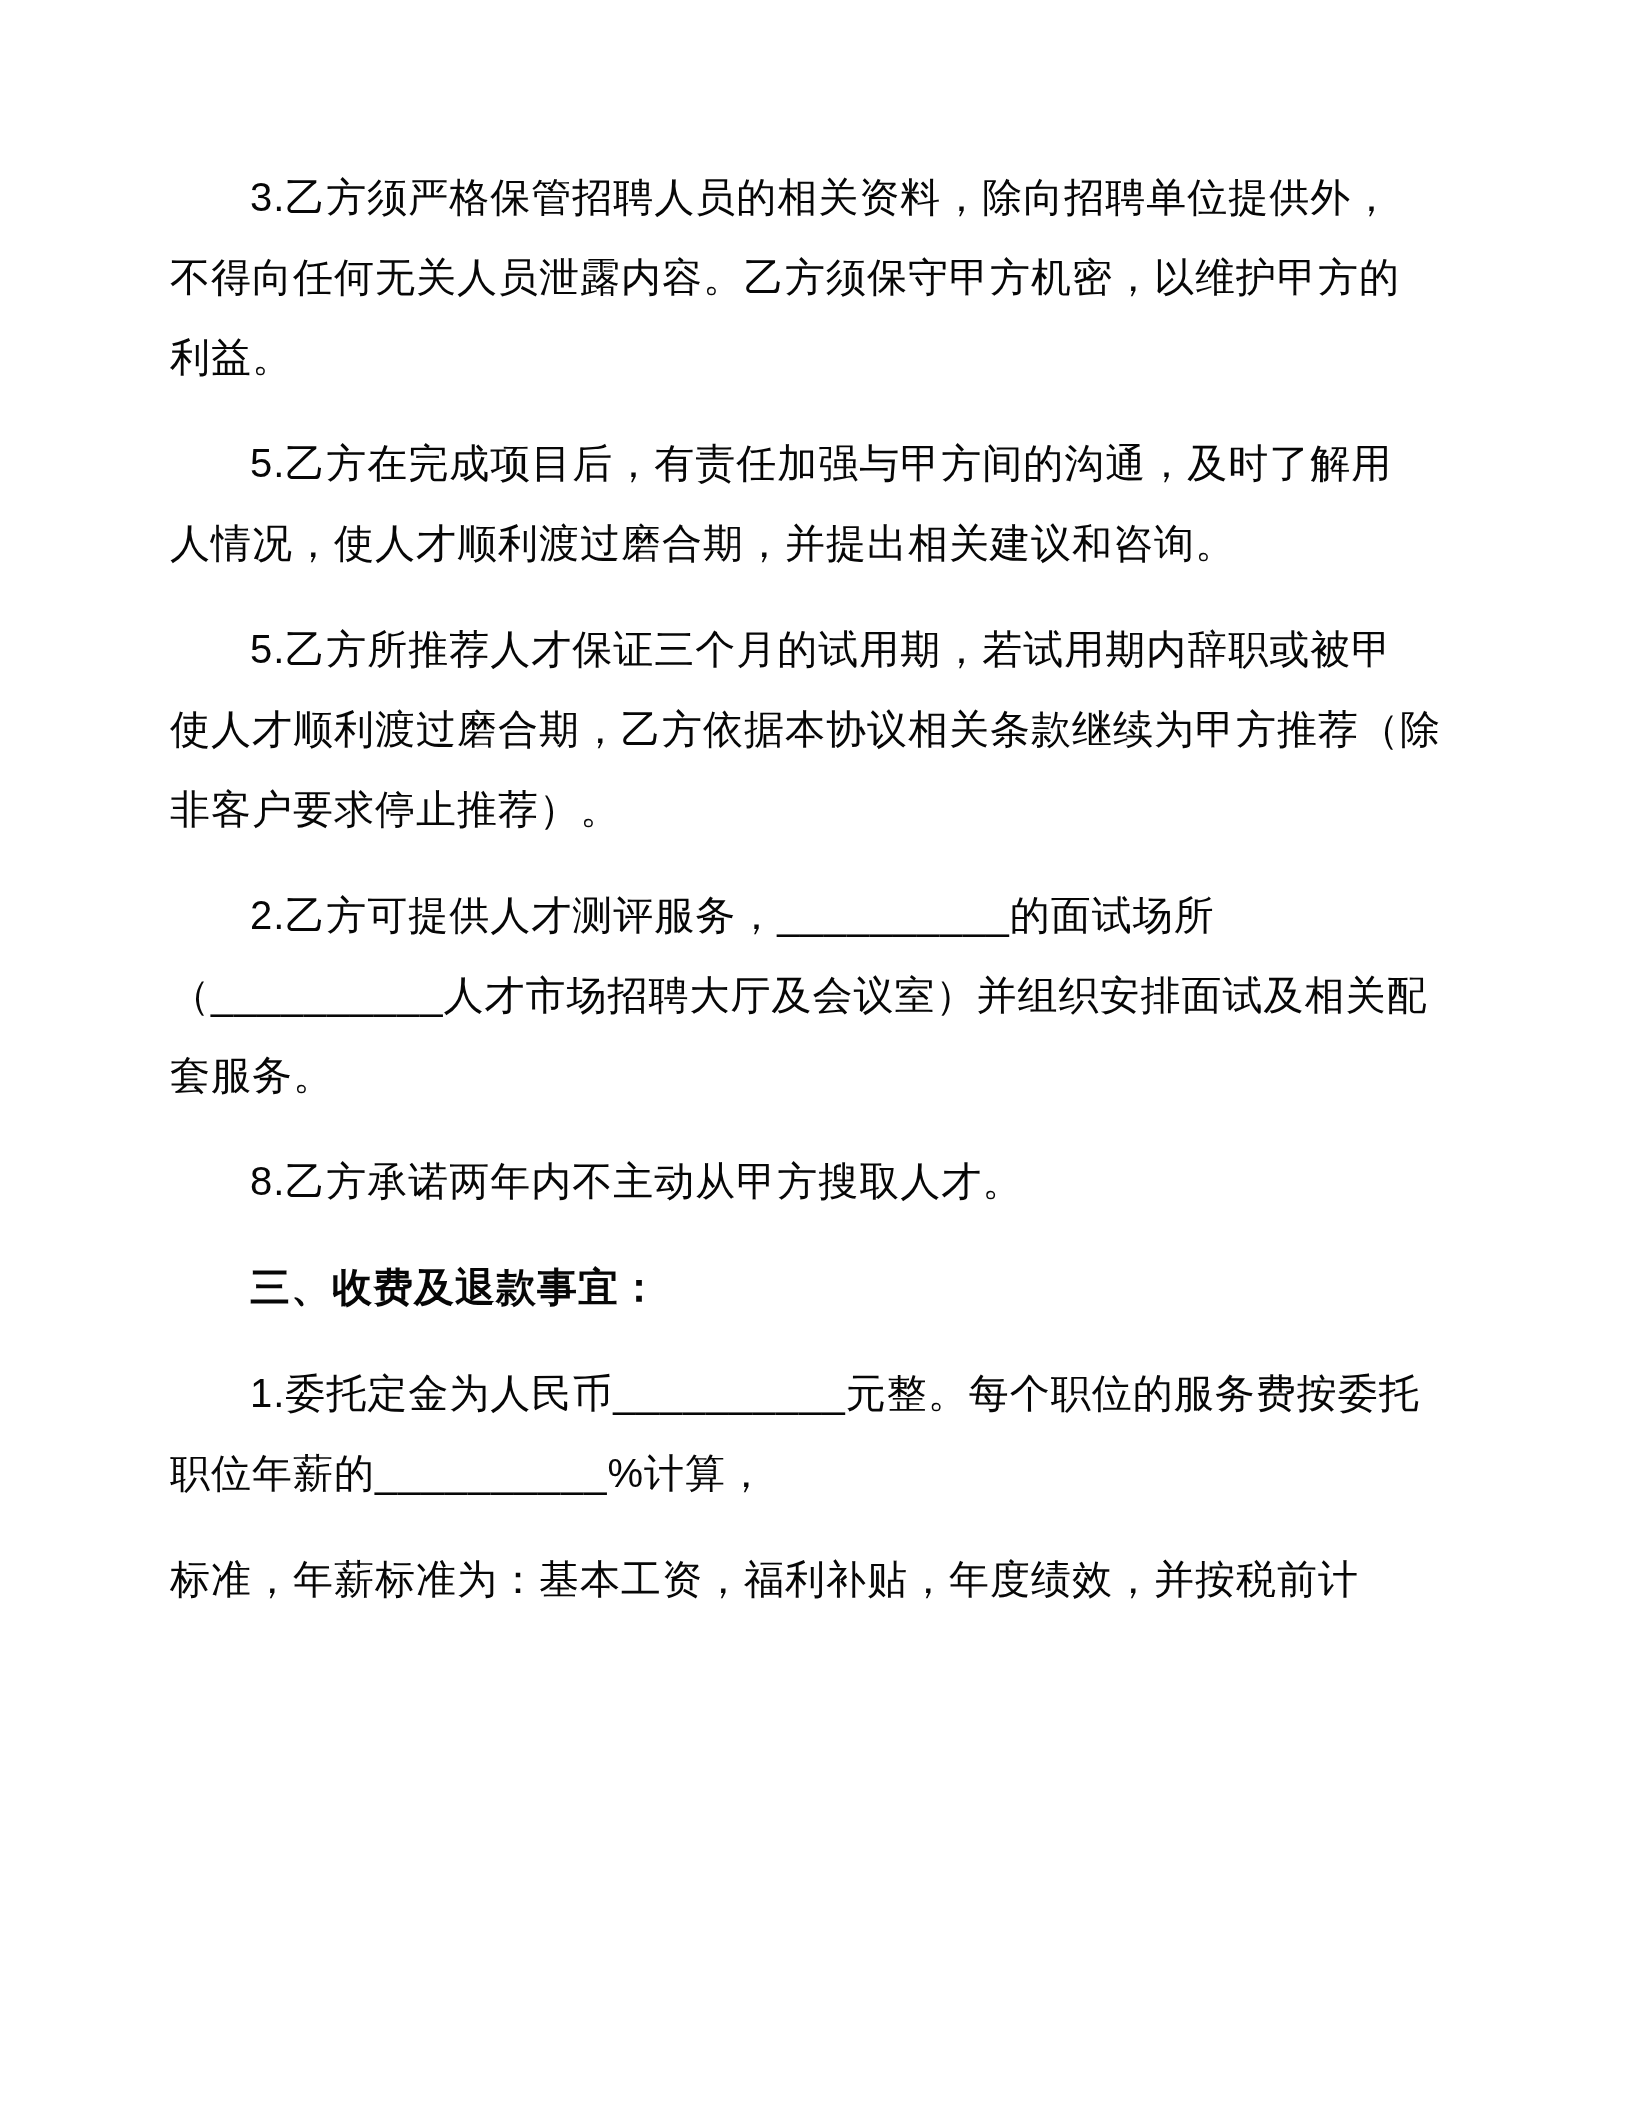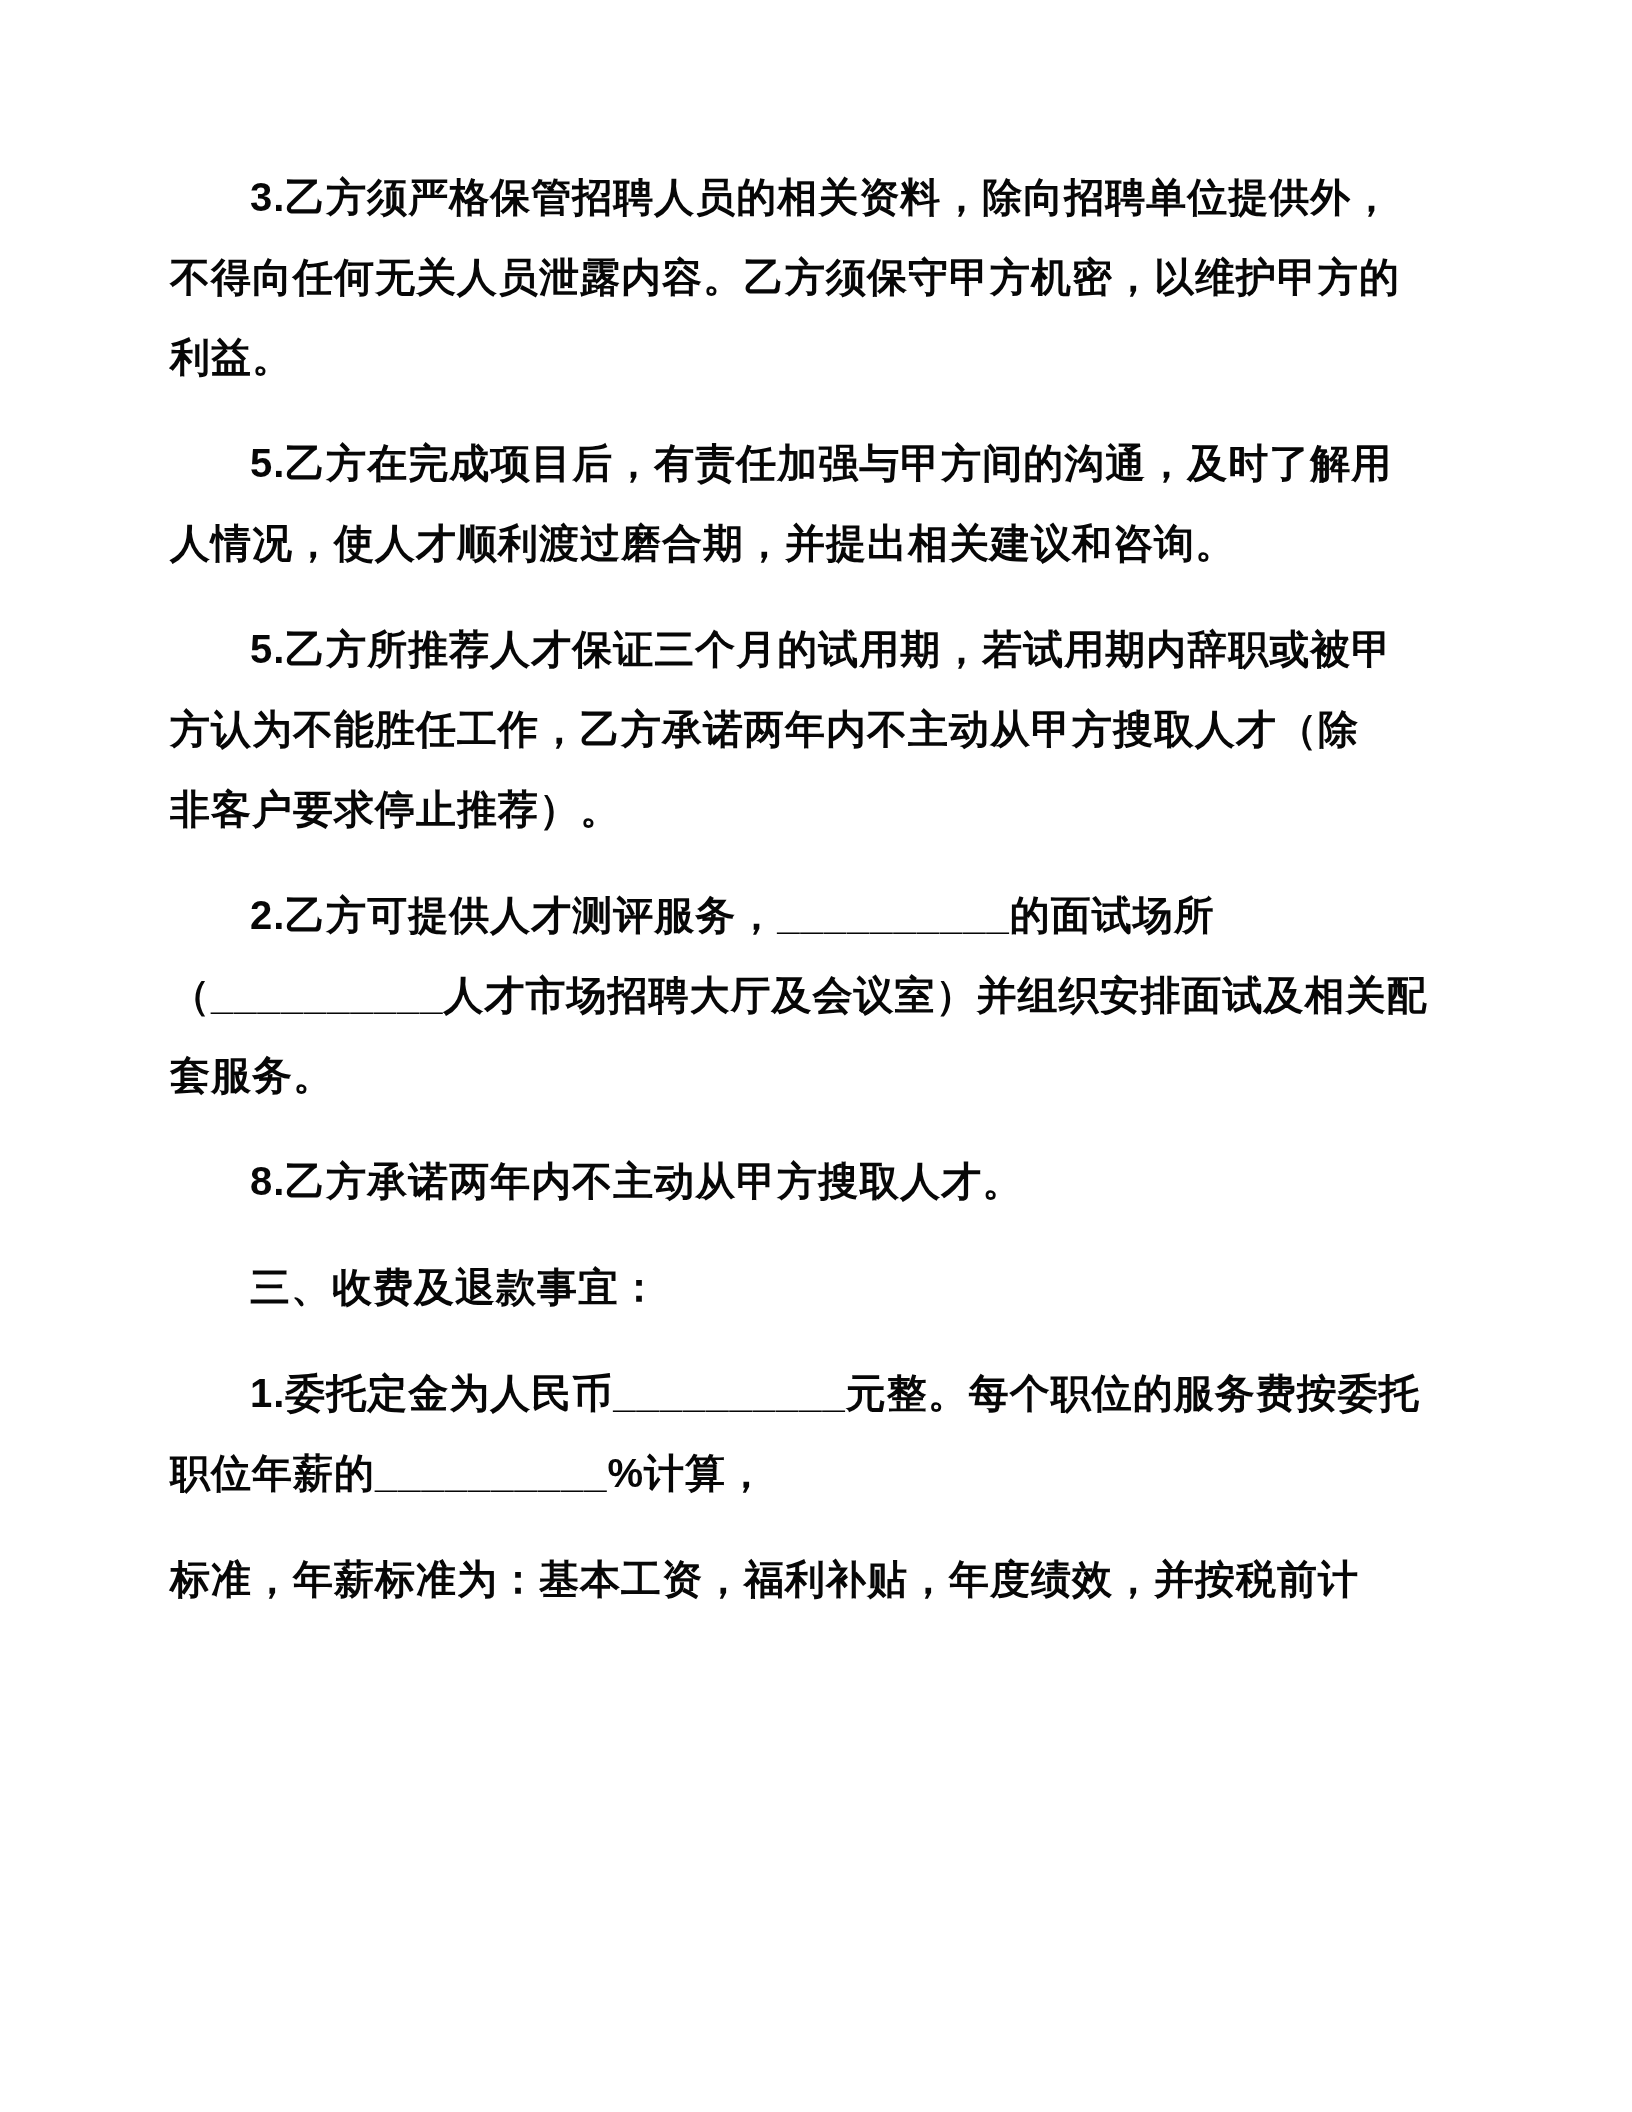--- a/index.html
+++ b/index.html
@@ -23,21 +23,21 @@
     background: #ffffff;
   }
   .doc-body {
     padding: 157px 50px 0 170px;
     width: 1230px;
   }
   .para {
     margin: 0 0 26px 0;
     font-size: 40px;
     line-height: 80px;
-    font-weight: 700;
+    font-weight: 400;
     color: #070707;
     letter-spacing: 1px;
   }
   .para.heading {
     font-weight: 800;
   }
   .line {
     white-space: nowrap;
   }
   .line.first {
@@ -53,21 +53,21 @@
         <div class="line first">3.乙方须严格保管招聘人员的相关资料，除向招聘单位提供外，</div>
         <div class="line">不得向任何无关人员泄露内容。乙方须保守甲方机密，以维护甲方的</div>
         <div class="line">利益。</div>
       </div>
       <div class="para">
         <div class="line first">5.乙方在完成项目后，有责任加强与甲方间的沟通，及时了解用</div>
         <div class="line">人情况，使人才顺利渡过磨合期，并提出相关建议和咨询。</div>
       </div>
       <div class="para">
         <div class="line first">5.乙方所推荐人才保证三个月的试用期，若试用期内辞职或被甲</div>
-        <div class="line">方认为不能胜任工作，乙方承诺两年内不主动从甲方搜取人才（除</div>
+        <div class="line">使人才顺利渡过磨合期，乙方依据本协议相关条款继续为甲方推荐（除</div>
         <div class="line">非客户要求停止推荐）。</div>
       </div>
       <div class="para">
         <div class="line first">2.乙方可提供人才测评服务，__________的面试场所</div>
         <div class="line">（__________人才市场招聘大厅及会议室）并组织安排面试及相关配</div>
         <div class="line">套服务。</div>
       </div>
       <div class="para">
         <div class="line first">8.乙方承诺两年内不主动从甲方搜取人才。</div>
       </div>

